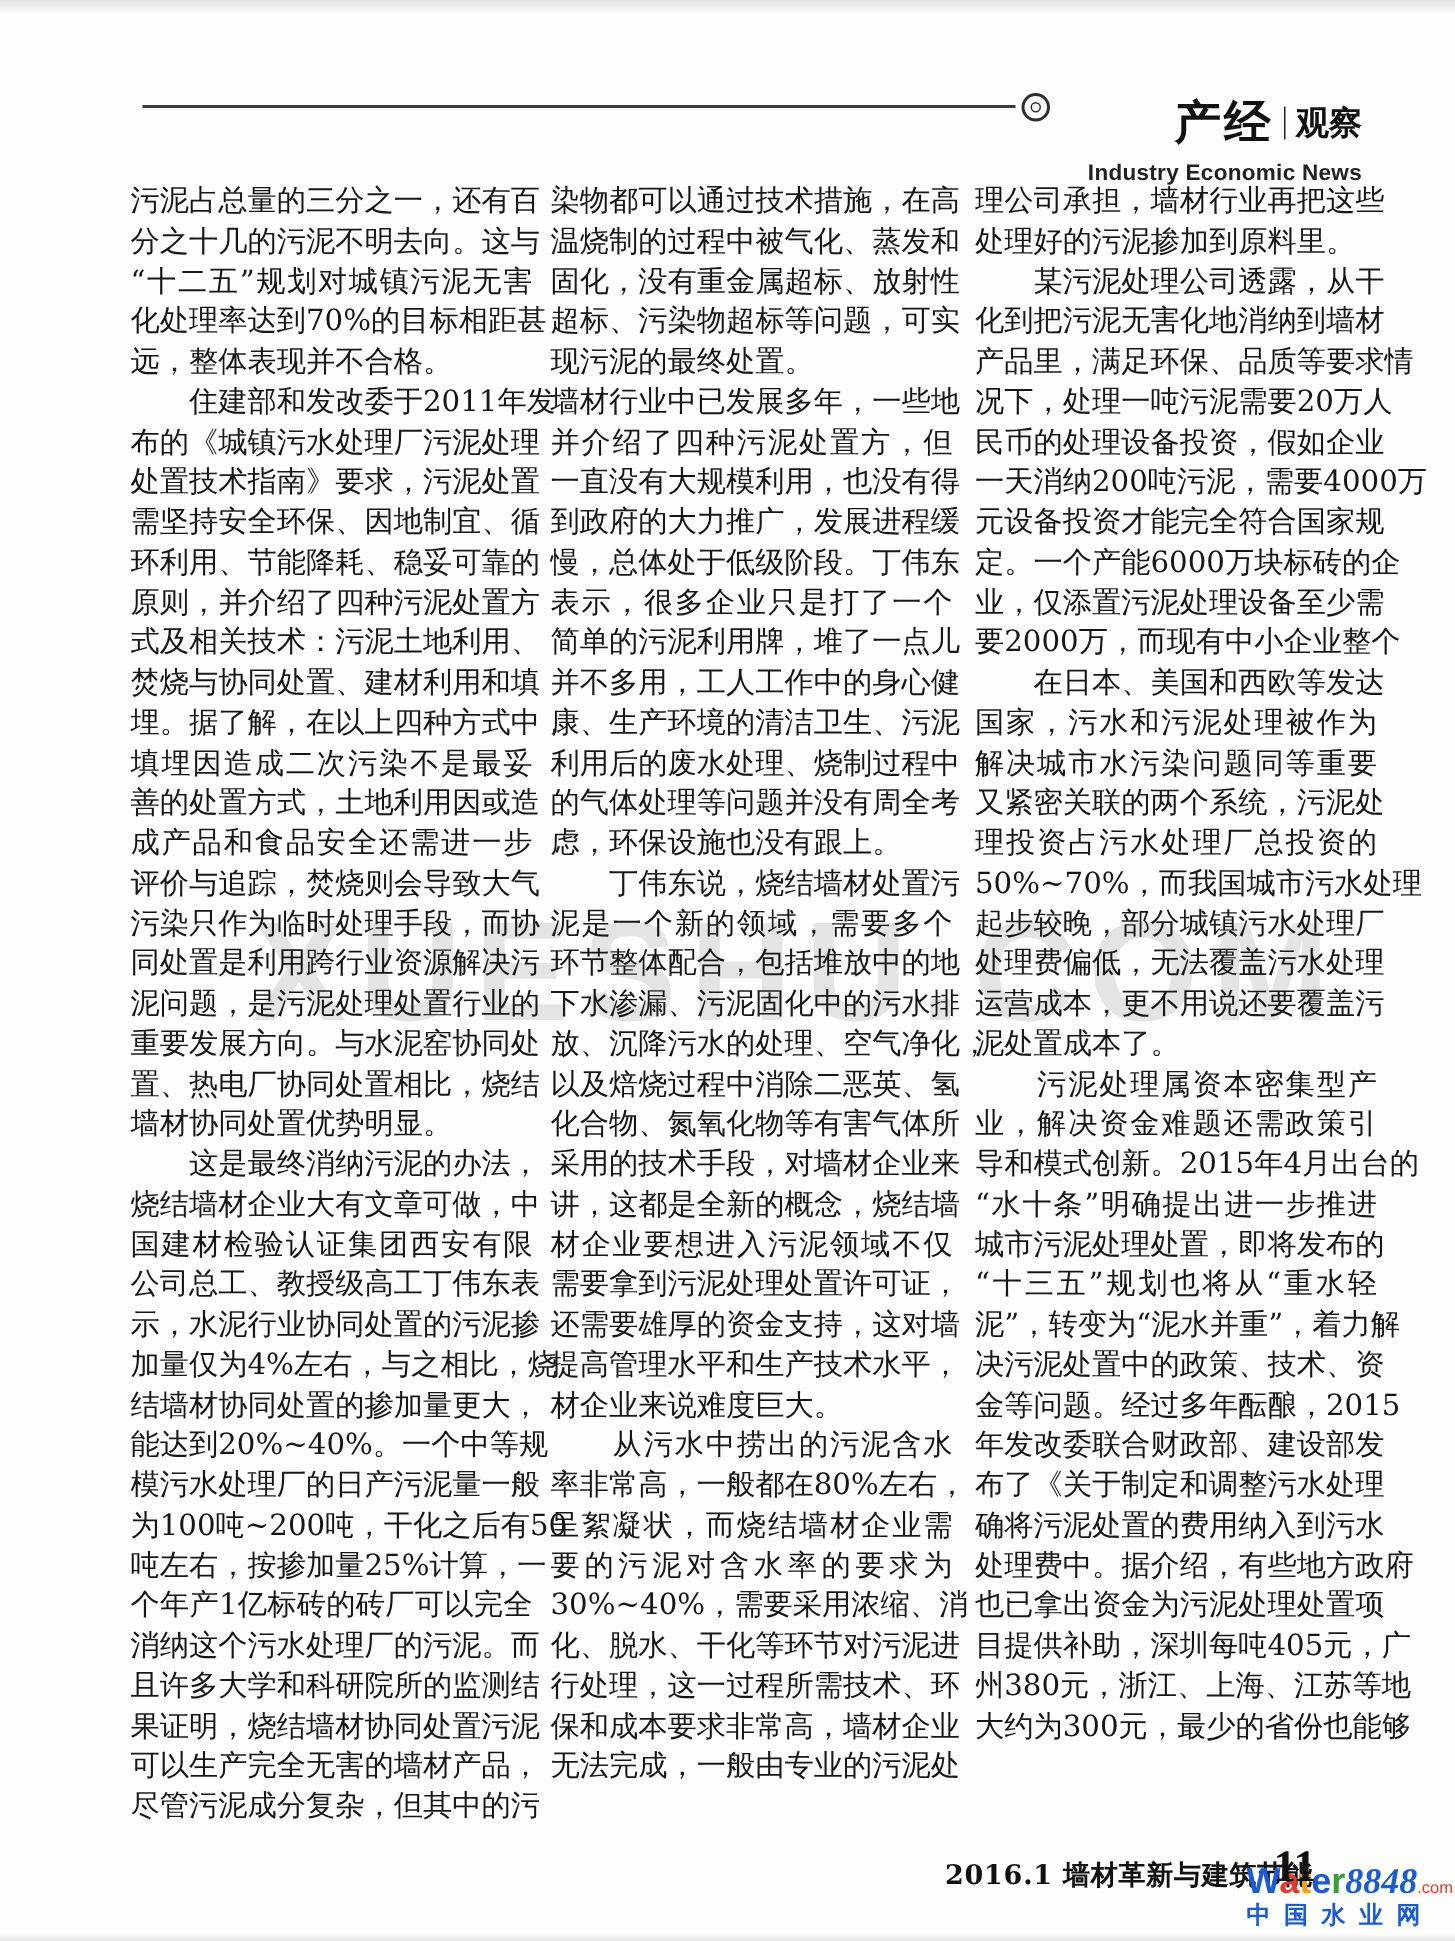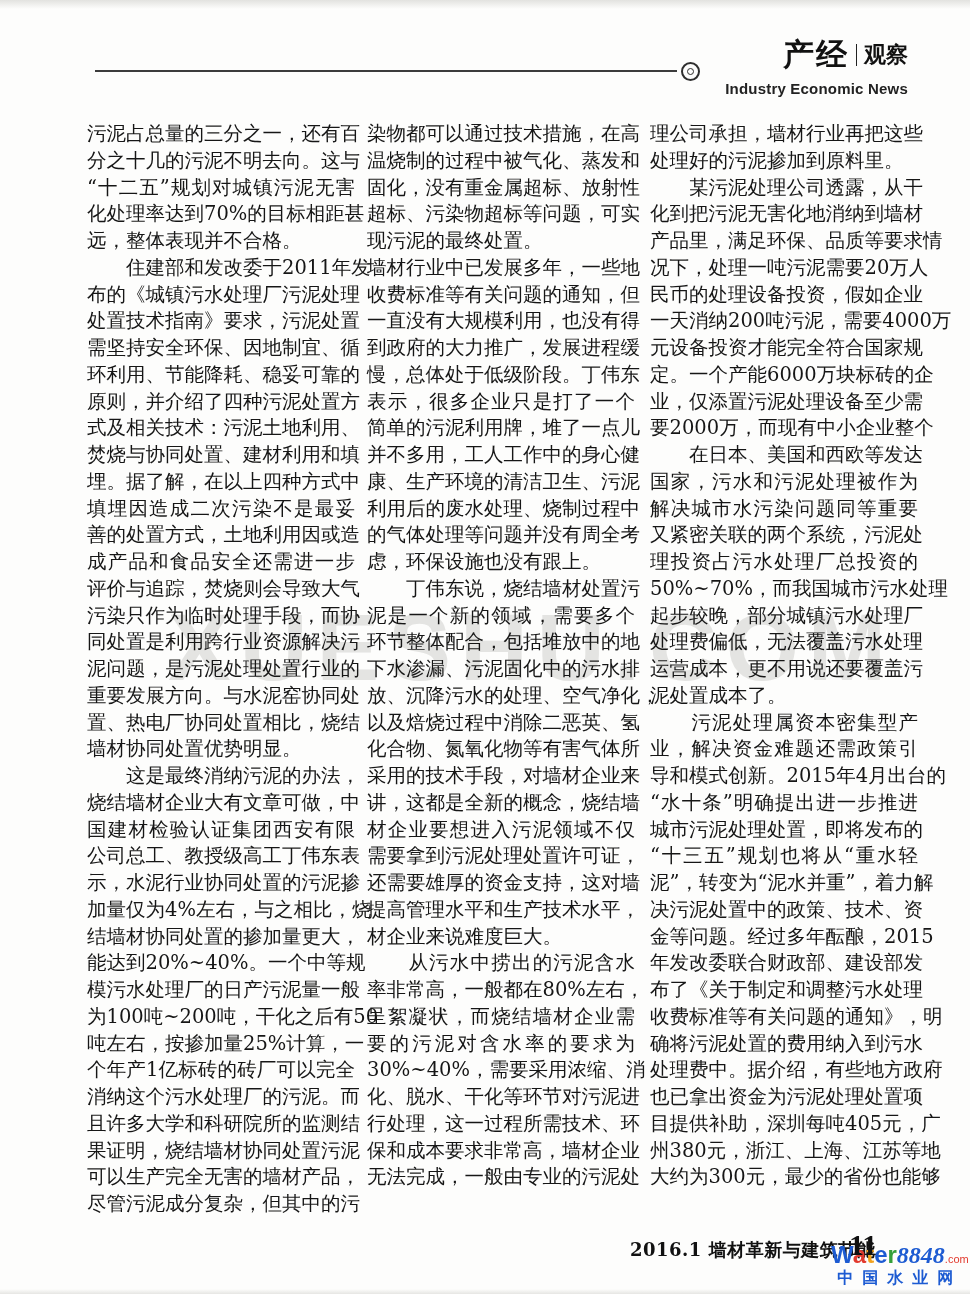--- a/index.html
+++ b/index.html
@@ -13,21 +13,21 @@
     background:linear-gradient(#e2e2df,#fdfdfc);}
   .scan-edge-bottom{position:absolute;bottom:0;left:0;right:0;height:5px;
     background:linear-gradient(#fdfdfc,#e6e6e3);}
 
   
   .header-rule{position:absolute;left:95px;top:70px;width:582px;height:2px;background:#3c3c3c;}
   .header-circle{position:absolute;left:681px;top:62px;width:15px;height:15px;
     border:2px solid #2e2e2e;border-radius:50%;}
   .header-circle .dot{position:absolute;left:4px;top:4px;width:5px;height:5px;
     border:1px solid #2e2e2e;border-radius:50%;}
-  .masthead{position:absolute;right:62px;top:34px;text-align:center;}
+  .masthead{position:absolute;right:62px;top:61px;text-align:center;}
   .masthead-cn{display:flex;align-items:center;justify-content:flex-end;gap:7px;}
   .masthead-title{font-size:31px;font-weight:bold;letter-spacing:2px;color:#111;}
   .masthead-bar{width:1px;height:22px;background:#222;}
   .masthead-sub{font-size:22px;font-weight:bold;color:#111;}
   .masthead-en{margin-top:4px;font-family:"Liberation Sans",sans-serif;
     font-size:15px;font-weight:bold;color:#222;letter-spacing:.2px;}
 
   
   .center-watermark{position:absolute;left:168px;top:594px;z-index:0;
     font-family:"Liberation Sans",sans-serif;font-weight:bold;
@@ -45,21 +45,21 @@
   
   .footer-issue{position:absolute;left:630px;top:1238px;
     font-size:18px;font-weight:bold;color:#111;letter-spacing:.5px;}
   .page-number{position:absolute;left:849px;top:1228px;z-index:2;
     font-family:"Liberation Serif",serif;font-size:30px;font-weight:bold;color:#111;}
   .site-logo{position:absolute;left:831px;top:1243px;z-index:1;
     font-family:"Liberation Sans",sans-serif;line-height:1;}
   .logo-word{font-size:24px;font-weight:bold;letter-spacing:0;}
   .logo-word .num{font-style:italic;font-family:"Liberation Serif",serif;font-weight:bold;}
   .logo-word .dotcom{font-size:11px;font-weight:normal;}
-  .logo-sub{margin-top:3px;font-size:16px;font-weight:bold;letter-spacing:9px;white-space:nowrap;text-align:center;}
+  .logo-sub{margin-top:3px;font-size:16px;font-weight:bold;letter-spacing:9px;white-space:nowrap;}
 </style>
 </head>
 <body>
 
 <div class="page">
 
   <div class="scan-edge-top"></div>
   <div class="scan-edge-bottom"></div>
 
   <div class="center-watermark">XUESHU.COM</div>
@@ -120,21 +120,21 @@
       <div class="tline">可以生产完全无害的墙材产品，</div>
       <div class="tline">尽管污泥成分复杂，但其中的污</div>
     </div>
   <div class="col col2">
       <div class="tline">染物都可以通过技术措施，在高</div>
       <div class="tline">温烧制的过程中被气化、蒸发和</div>
       <div class="tline">固化，没有重金属超标、放射性</div>
       <div class="tline">超标、污染物超标等问题，可实</div>
       <div class="tline pend">现污泥的最终处置。</div>
       <div class="tline">墙材行业中已发展多年，一些地</div>
-      <div class="tline">收费标准等有关问题的通知，但</div>
+      <div class="tline">并介绍了四种污泥处置方，但</div>
       <div class="tline">一直没有大规模利用，也没有得</div>
       <div class="tline">到政府的大力推广，发展进程缓</div>
       <div class="tline">慢，总体处于低级阶段。丁伟东</div>
       <div class="tline">表示，很多企业只是打了一个</div>
       <div class="tline">简单的污泥利用牌，堆了一点儿</div>
       <div class="tline">并不多用，工人工作中的身心健</div>
       <div class="tline">康、生产环境的清洁卫生、污泥</div>
       <div class="tline">利用后的废水处理、烧制过程中</div>
       <div class="tline">的气体处理等问题并没有周全考</div>
       <div class="tline pend">虑，环保设施也没有跟上。</div>
@@ -189,21 +189,20 @@
       <div class="tline">业，解决资金难题还需政策引</div>
       <div class="tline">导和模式创新。2015年4月出台的</div>
       <div class="tline">“水十条”明确提出进一步推进</div>
       <div class="tline">城市污泥处理处置，即将发布的</div>
       <div class="tline">“十三五”规划也将从“重水轻</div>
       <div class="tline">泥”，转变为“泥水并重”，着力解</div>
       <div class="tline">决污泥处置中的政策、技术、资</div>
       <div class="tline">金等问题。经过多年酝酿，2015</div>
       <div class="tline">年发改委联合财政部、建设部发</div>
       <div class="tline">布了《关于制定和调整污水处理</div>
-      <div class="tline">收费标准等有关问题的通知》，明</div>
       <div class="tline">确将污泥处置的费用纳入到污水</div>
       <div class="tline">处理费中。据介绍，有些地方政府</div>
       <div class="tline">也已拿出资金为污泥处理处置项</div>
       <div class="tline">目提供补助，深圳每吨405元，广</div>
       <div class="tline">州380元，浙江、上海、江苏等地</div>
       <div class="tline">大约为300元，最少的省份也能够</div>
     </div>
 
   <div class="footer-issue">2016.1 墙材革新与建筑节能</div>
   <div class="page-number">11</div>

